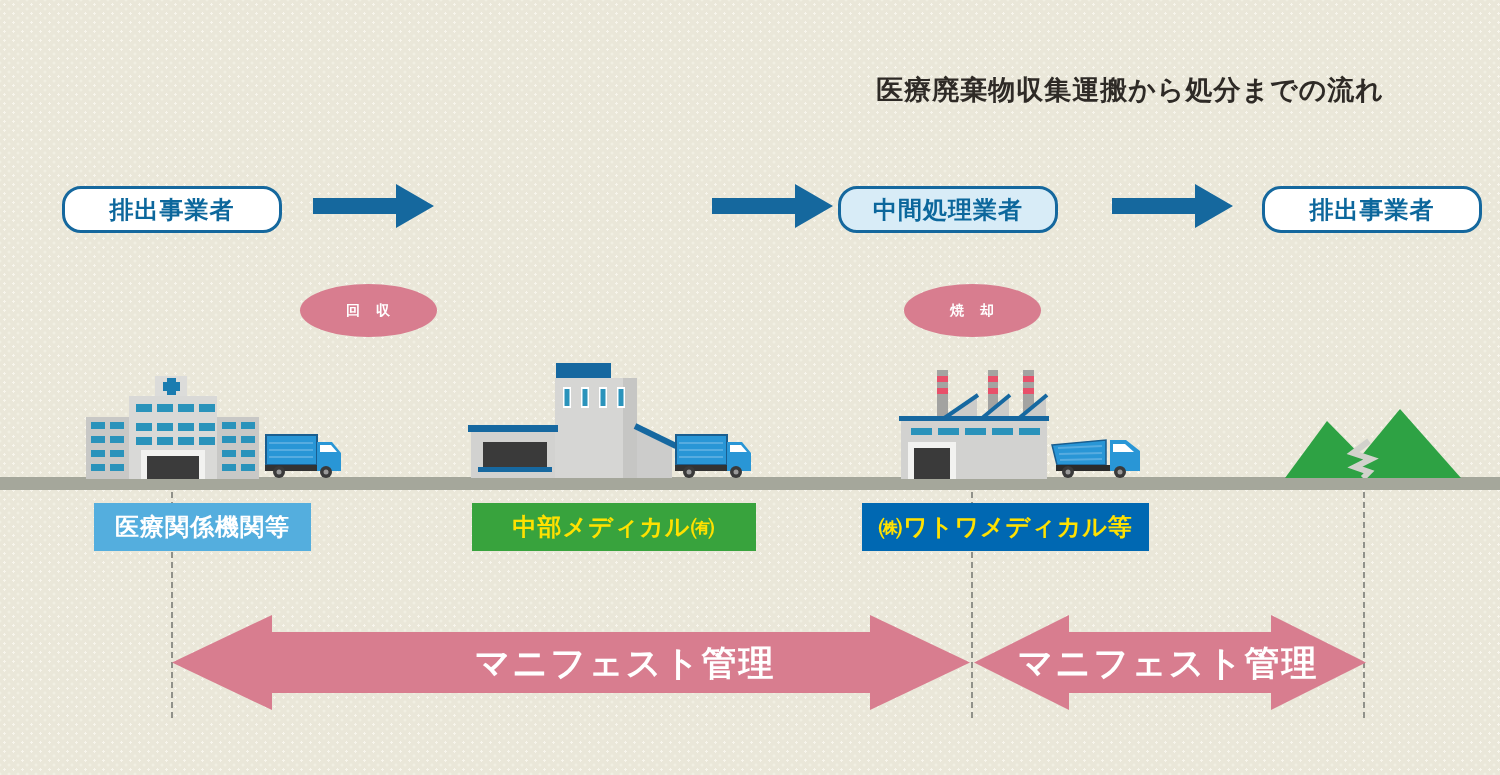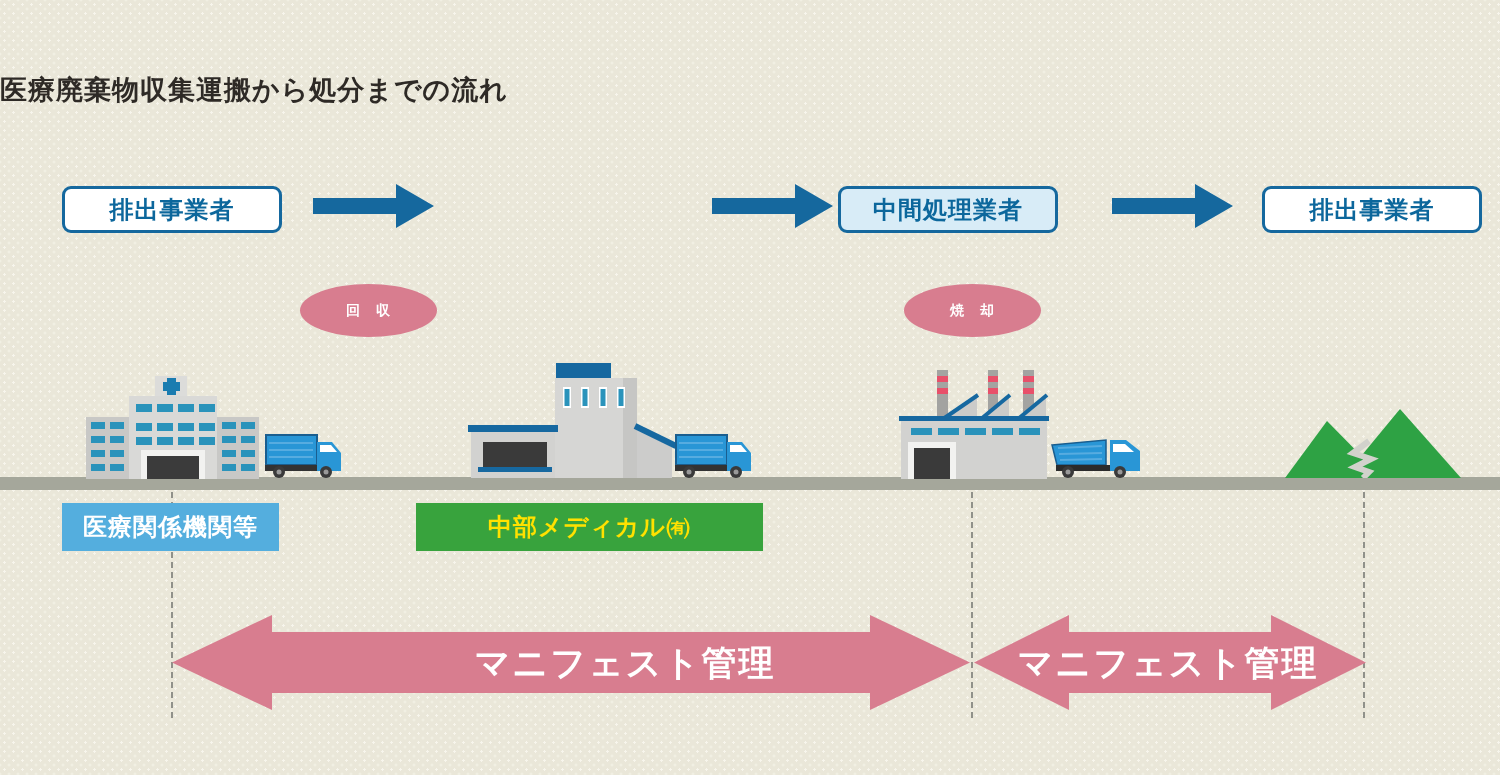--- a/index.html
+++ b/index.html
@@ -11,45 +11,45 @@
     position:relative;width:1500px;height:775px;overflow:hidden;
     background-color:#eae7d9;
     background-image:
       radial-gradient(#f7f5ec 1.1px, transparent 1.2px),
       radial-gradient(#f3f1e6 1.1px, transparent 1.2px);
     background-size:9px 9px;
     background-position:0 0,4.5px 4.5px;
   }
   .title{
     position:absolute;left:0;top:72px;width:1384px;
-    text-align:left;font-size:27px;font-weight:bold;color:#2e2a26;
+    text-align:right;font-size:27px;font-weight:bold;color:#2e2a26;
     letter-spacing:1px;margin:0;
   }
   .flow-box{
     position:absolute;top:186px;width:220px;height:47px;
-    box-sizing:border-box;border:3px solid #15689e;border-radius:9px;
+    box-sizing:border-box;border:3px solid #15689e;border-radius:19px;
     background:#ffffff;color:#0c679c;font-size:24px;font-weight:bold;
     display:flex;align-items:center;justify-content:center;letter-spacing:1px;
   }
   .flow-box.lightblue{background:#d8ecf7;}
   .flow-arrow{position:absolute;top:184px;width:121px;height:44px;}
   .ellipse{
     position:absolute;top:284px;width:137px;height:53px;border-radius:50%;
     background:#d87d8f;color:#ffffff;font-size:14px;font-weight:bold;
     display:flex;align-items:center;justify-content:center;letter-spacing:1px;
     z-index:2;
   }
   .ground{position:absolute;left:0;top:477px;width:1500px;height:13px;background:#a5a79b;z-index:1;}
   .dash-line{position:absolute;top:492px;height:226px;width:0;border-left:2px dashed #90918a;z-index:1;}
   .entity-label{
     position:absolute;top:503px;height:48px;display:flex;align-items:center;
-    justify-content:center;font-size:24px;font-weight:bold;letter-spacing:1px;z-index:3;
+    justify-content:center;font-size:24px;font-weight:bold;letter-spacing:1px;z-index:3;margin-left:32px;
   }
   .entity-blue{left:62px;width:217px;background:#54aede;color:#ffffff;}
-  .entity-green{left:416px;width:347px;background:#38a33d;color:#ffe100;}
+  .entity-green{left:440px;width:284px;background:#38a33d;color:#ffe100;}
   .entity-darkblue{left:830px;width:287px;background:#0068b2;color:#ffe100;}
   .illus{position:absolute;z-index:2;}
   .manifest-arrow{position:absolute;top:615px;height:95px;z-index:1;}
   .manifest-text{
     position:absolute;top:646px;height:34px;line-height:34px;width:400px;
     text-align:center;color:#ffffff;font-size:35px;font-weight:bold;
     letter-spacing:2px;z-index:2;
   }
 </style>
 </head>
@@ -234,20 +234,21 @@
   </svg>
 
   <svg class="illus" style="left:1283px;top:407px" width="180" height="71" viewBox="0 0 180 71">
     <polygon points="2,71 44,14 100,71" fill="#2ea244"></polygon>
     <polygon points="60,71 117,2 178,71" fill="#2ea244"></polygon>
     <path d="M86 34 L70 46 L88 52 L72 60 L86 65 L80 71" fill="none" stroke="#d2d2cc" stroke-width="6"></path>
   </svg>
 
   <div class="entity-label entity-blue">医療関係機関等</div>
   <div class="entity-label entity-green">中部メディカル㈲</div>
+  <div class="entity-label entity-darkblue">㈱ワトワメディカル等</div>
 
   <svg class="manifest-arrow" style="left:172px;width:798px" viewBox="0 0 798 95">
     <polygon points="0,47.5 100,0 100,17 698,17 698,0 798,47.5 698,95 698,78 100,78 100,95" fill="#d87d8f"></polygon>
   </svg>
   <div class="manifest-text" style="left:425px">マニフェスト管理</div>
 
   <svg class="manifest-arrow" style="left:974px;width:392px" viewBox="0 0 392 95">
     <polygon points="0,47.5 95,0 95,17 297,17 297,0 392,47.5 297,95 297,78 95,78 95,95" fill="#d87d8f"></polygon>
   </svg>
   <div class="manifest-text" style="left:968px">マニフェスト管理</div>

